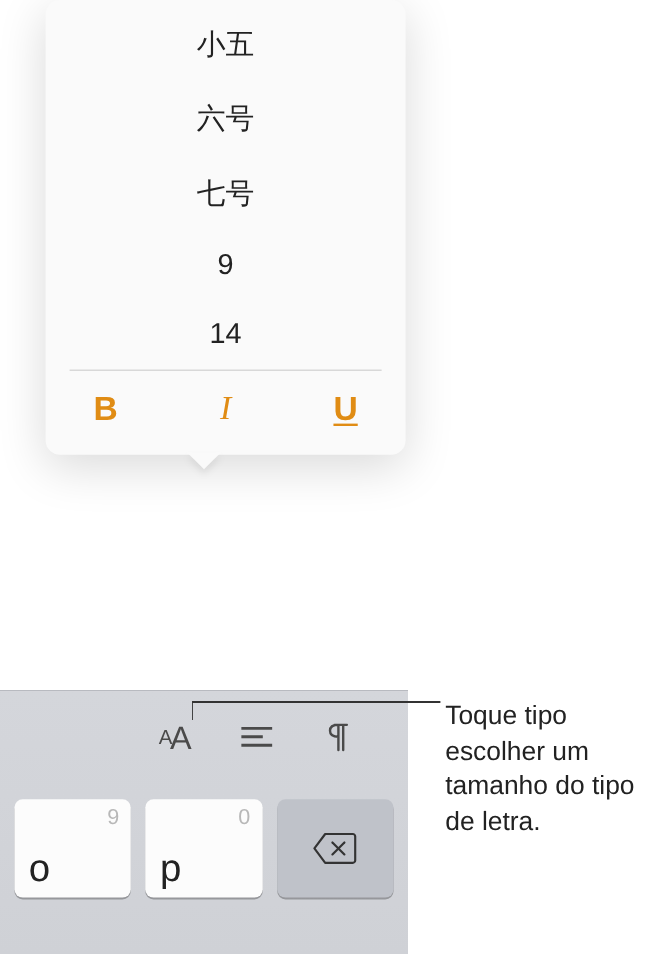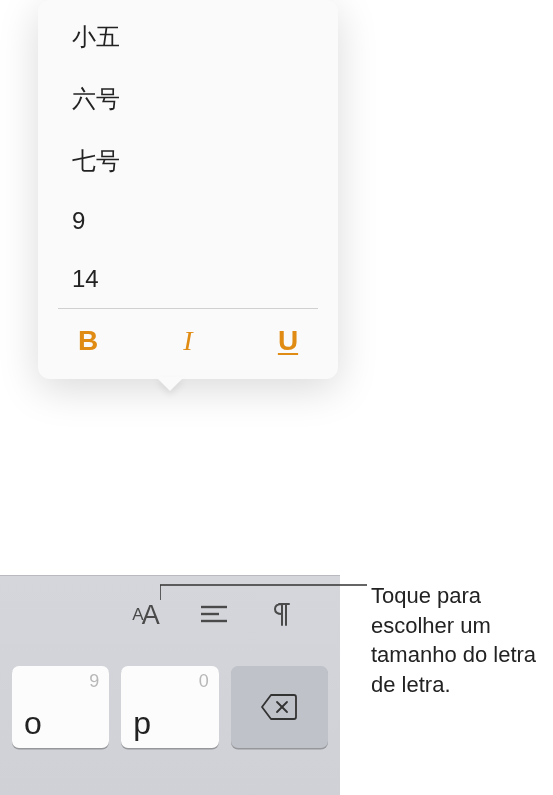--- a/index.html
+++ b/index.html
@@ -27,20 +27,21 @@
     }
     .size-list {
       padding: 6px 0 0 0;
     }
     .size-item {
       font-size: 24px;
       color: #222;
       padding: 15px 34px;
       cursor: pointer;
       font-weight: 400;
+      text-align: center;
     }
     .divider {
       height: 1px;
       background: #d0d0d0;
       margin: 0 20px;
     }
     .format-row {
       display: flex;
       padding: 8px 0 14px 0;
     }
@@ -232,13 +233,13 @@
         <line x1="27" y1="9" x2="17" y2="19" stroke="#333" stroke-width="1.8" stroke-linecap="round"></line>
       </svg>
     </div>
   </div>
 </div>
 
 <svg class="callout-line" width="210" height="28">
   <path d="M 0 27 L 0 10 L 207 10" stroke="#333" stroke-width="1.5" fill="none"></path>
 </svg>
 
-<div class="callout">Toque para escolher um tamanho do letra de letra.</div>
+<div class="callout">Toque tipo escolher um tamanho do tipo de letra.</div>
 
 </body></html>

